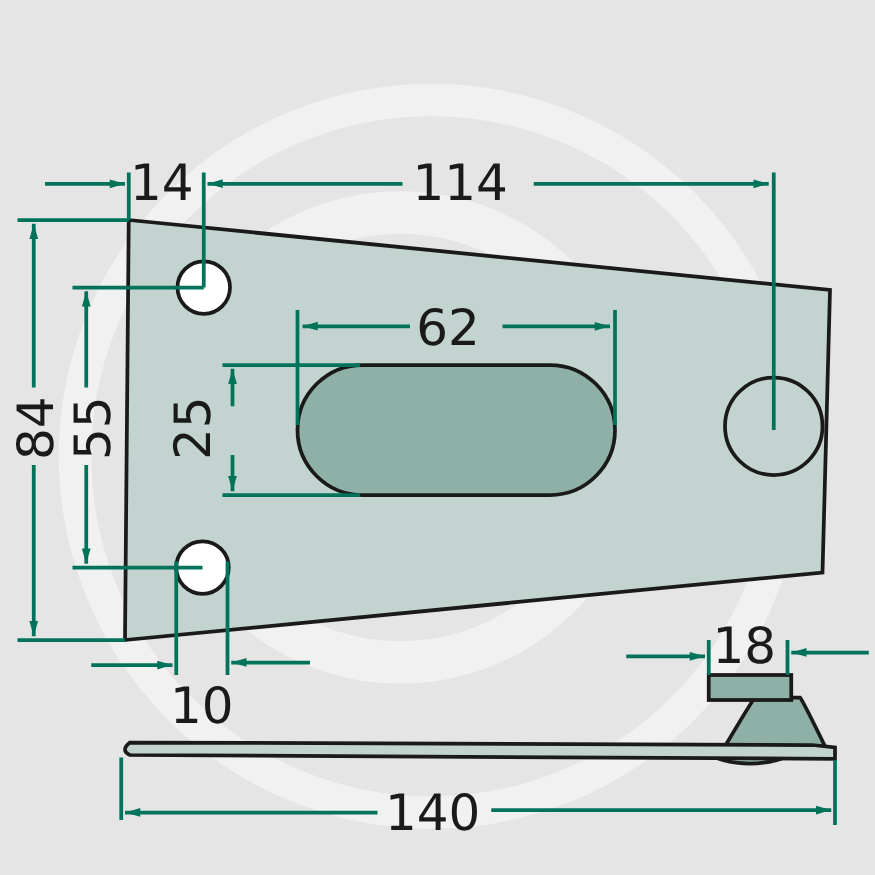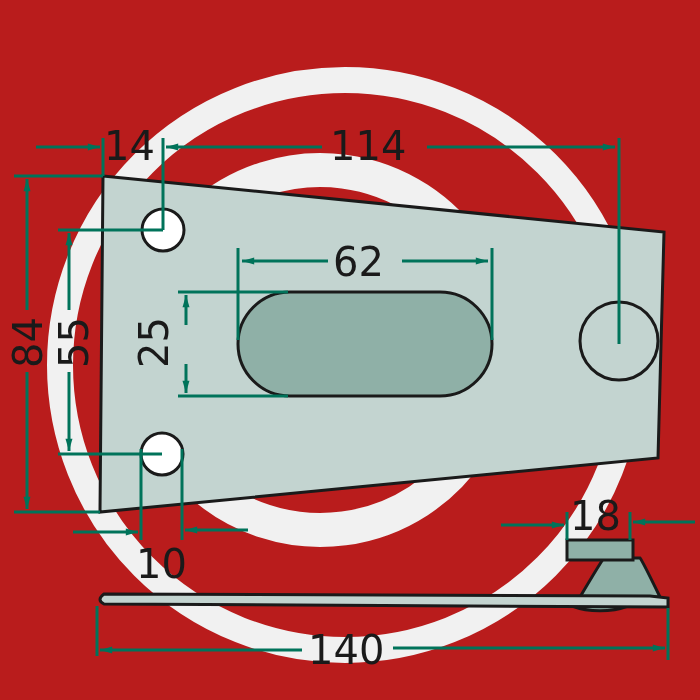--- a/index.html
+++ b/index.html
@@ -1,16 +1,16 @@
 <!DOCTYPE html>
 <html><head>
 <meta charset="utf-8">
 <style>
   html, body { margin: 0; padding: 0; background: #ffffff; }
-  #canvas { position: relative; width: 700px; height: 700px; overflow: hidden; background: #b91c1c; }
+  #canvas { position: relative; width: 700px; height: 700px; overflow: hidden; background: #e5e5e5; }
   svg { position: absolute; left: 0; top: 0; }
   .dim-text { font-family: "DejaVu Sans", sans-serif; font-size: 40px; fill: #1a1a1a; }
 </style>
 </head>
 <body>
 
 <div id="canvas">
 <svg width="700" height="700" viewBox="0 0 700 700">
   <defs>
     <marker id="arr" viewBox="0 0 10 10" refX="10" refY="5" markerWidth="6" markerHeight="5" orient="auto-start-reverse" markerUnits="userSpaceOnUse" style="overflow:visible">

